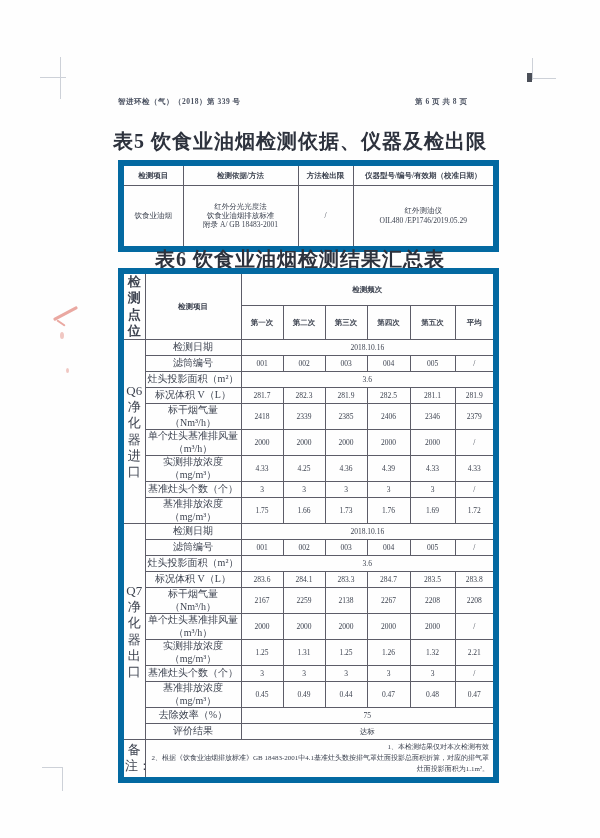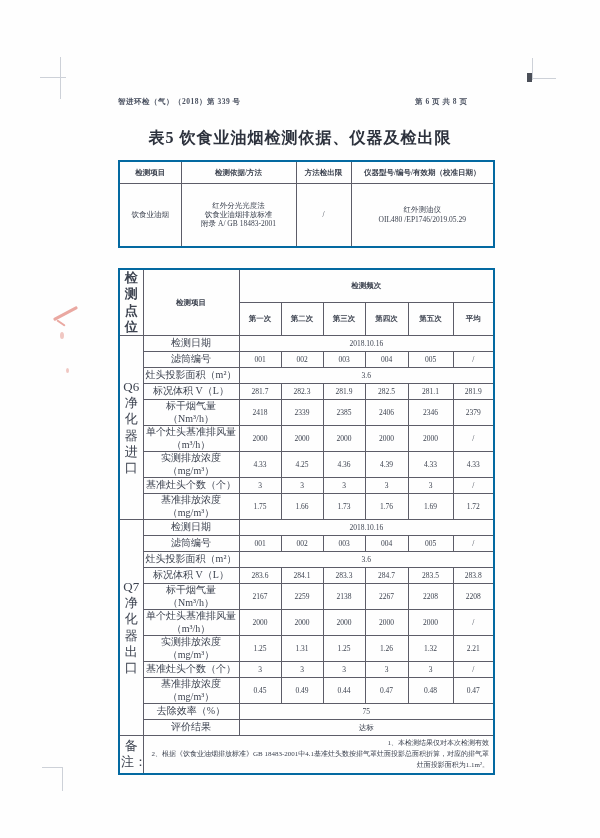--- a/index.html
+++ b/index.html
@@ -12,29 +12,29 @@
   .edge-blob { position:absolute; background:#4b4f58; }
   
   .stamp-stroke { position:absolute; background:rgba(216,96,84,0.55); border-radius:2px; }
   .stamp-dot { position:absolute; background:rgba(216,96,84,0.35); border-radius:50%; }
 
   .hdr { position:absolute; top:97px; font-size:7.5px; letter-spacing:0.5px; color:#4a5160;font-weight:bold; }
   .hdr-left { left:118px; }
   .hdr-right { left:407px;margin-left:8px; }
 
   .tbl-title { position:absolute; left:0; width:600px; text-align:center;
-    font-weight:bold; font-size:16px; letter-spacing:1px; color:#2d323d; }
+    font-weight:bold; font-size:20px; letter-spacing:1px; color:#2d323d; }
   .t5-title { top:128px; }
   .t6-title { top:246px; }
 
   table { position:absolute; left:118px; border-collapse:collapse; table-layout:fixed;
     width:375px; font-size:7.5px; color:#3d4350; }
   th, td { border:1px solid #5d5d68; text-align:center; vertical-align:middle;
     padding:0 1px; line-height:1.25; overflow:hidden; }
-  table { border:2px solid #0369a1; }
+  table { border:6px solid #0369a1; }
   th { font-weight:bold; font-size:7.5px; }
 
   .t5 { top:160px; }
   .t5 .hrow { height:22px; }
   .t5 .brow { height:64px; }
   .pre { white-space:pre-line; }
 
   .t6 { top:268px; font-size:7.5px; }
   .t6 tr { height:16px; }
   .t6 .hr1, .t6 .hr2 { height:17px; }
@@ -87,20 +87,21 @@
       <td class="pre">红外分光光度法
 饮食业油烟排放标准
 附录 A/ GB 18483-2001</td>
       <td>/</td>
       <td class="pre">红外测油仪
 OIL480 /EP1746/2019.05.29</td>
     </tr>
   </tbody>
     </table>
 
+  <div class="tbl-title t6-title">表6 饮食业油烟检测结果汇总表</div>
   <table class="t6">
     <colgroup>
       <col style="width:24px">
         <col style="width:96px">
       <col style="width:42px">
         <col style="width:42px">
         <col style="width:42px">
       <col style="width:43px">
         <col style="width:45px">
         <col style="width:41px">

